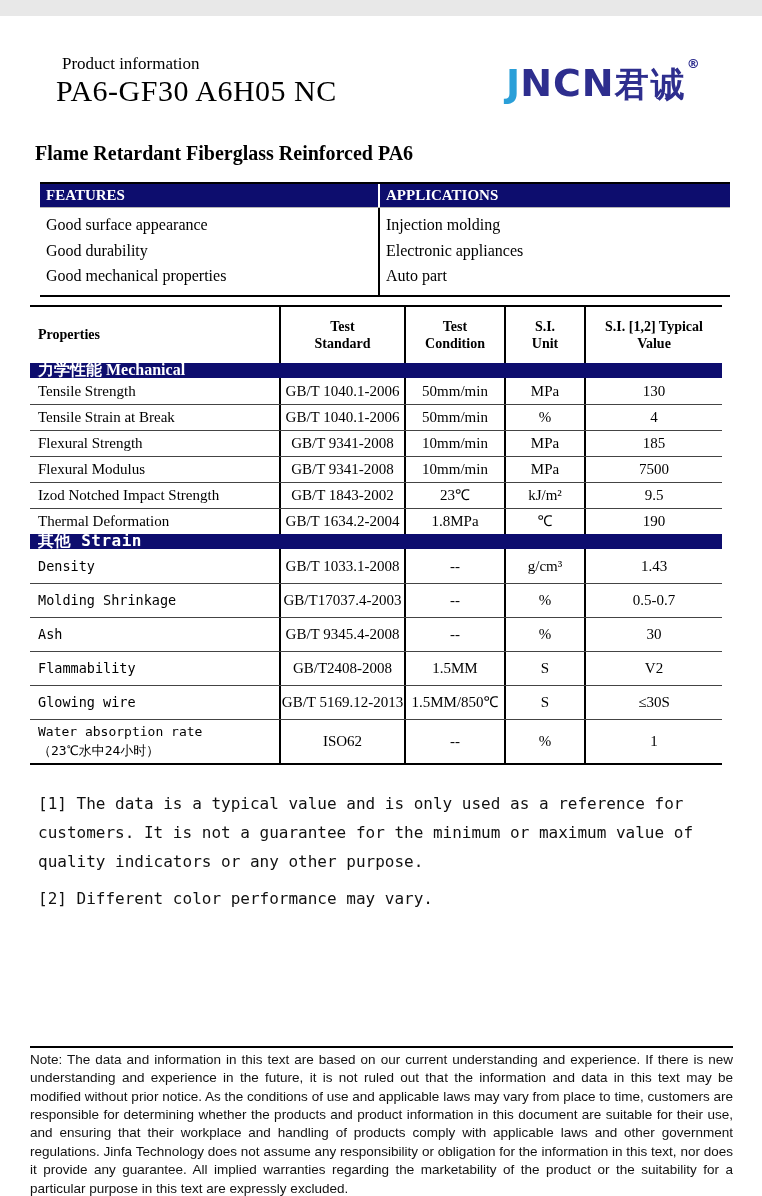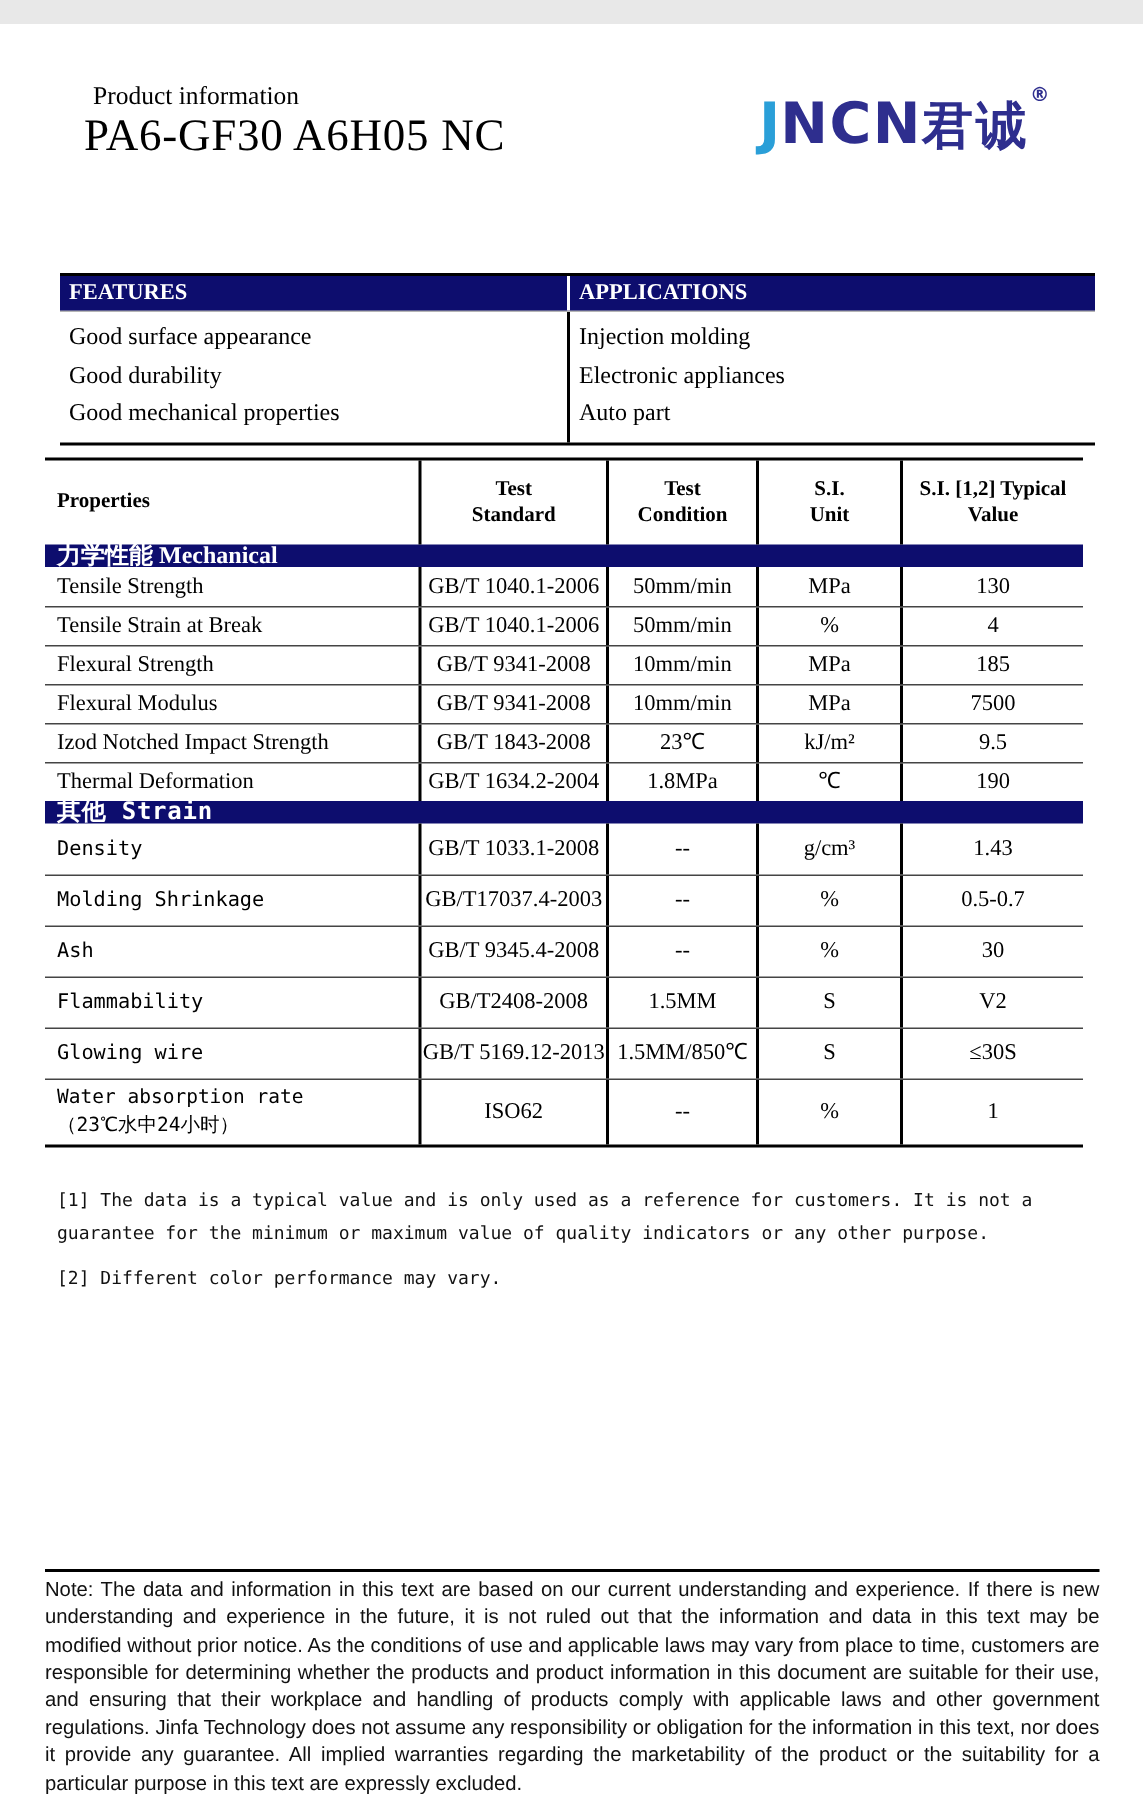--- a/index.html
+++ b/index.html
@@ -37,61 +37,62 @@
   .features .fbody .fcol{padding:4px 0 6px 6px;font-size:16px;line-height:25.5px;}
   .features .fbody .fcol.left{width:340px;border-right:2px solid var(--line-dark);}
   .features .fbody .fcol.right{flex:1;}
 
   
   .spec{position:absolute;left:30px;top:289px;width:692px;
         border-top:2px solid var(--line-dark);border-bottom:2px solid var(--line-dark);}
   .spec .hrow{display:flex;height:56px;}
   .hcell{display:flex;align-items:center;justify-content:center;text-align:center;
          font-weight:bold;font-size:14px;line-height:1.25;white-space:pre-line;}
-  .c0{width:251px;}.c1{width:125px;}.c2{width:100px;}.c3{width:96px;}.c4{flex:1;}
+  .c0{width:251px;}.c1{width:125px;}.c2{width:100px;}.c3{width:80px;}.c4{flex:1;}
   .hcell.c0{justify-content:flex-start;text-align:left;padding-left:8px;}
   .hcell.c0,.hcell.c1,.hcell.c2,.hcell.c3,
   .cell.c0,.cell.c1,.cell.c2,.cell.c3{border-right:2px solid var(--line-dark);}
   .section-bar{background:var(--navy);color:#fff;height:15px;display:flex;align-items:center;
                padding-left:8px;font-weight:bold;}
   .section-bar.f-serif{font-size:16px;font-family:"Liberation Serif",serif;}
   .section-bar.f-mono{font-size:16px;font-family:"DejaVu Sans Mono",monospace;letter-spacing:.5px;}
   .row{display:flex;}
   .row + .row{border-top:1.5px solid var(--line-gray);}
   .cell{display:flex;align-items:center;justify-content:center;text-align:center;
         font-size:15px;white-space:pre-line;line-height:1.25;}
   .cell.c0{justify-content:flex-start;text-align:left;padding-left:8px;}
   .sec-serif .row{height:26px;}
   .sec-mono .row{height:34px;}
   .sec-mono .row.two-line{height:44px;}
   .sec-mono .cell.c0{font-family:"DejaVu Sans Mono",monospace;font-size:13.5px;}
   .sec-mono .row.two-line .cell.c0{font-size:13px;line-height:1.45;}
 
   
   .footnotes{position:absolute;left:38px;top:774px;width:686px;
-             font-family:"DejaVu Sans Mono",monospace;font-size:12px;line-height:1.8;color:#111;}
+             font-family:"DejaVu Sans Mono",monospace;font-size:16px;line-height:1.8;color:#111;}
   .footnotes p + p{margin-top:9px;}
 
   
   .note{position:absolute;left:30px;top:1030px;width:703px;border-top:2.5px solid var(--line-dark);
         padding-top:3px;font-family:"Liberation Sans",sans-serif;font-size:13.5px;
         line-height:1.36;text-align:justify;color:#111;}
 </style>
 </head>
 <body>
 
 <div class="page">
 
   <div class="eyebrow">Product information</div>
   <div class="product-name">PA6-GF30 A6H05 NC</div>
 
   <div class="logo">
     <span class="lj">J</span><span class="lrest">NCN</span><span class="lcn">君诚</span><span class="lreg">®</span>
   </div>
 
+  <div class="main-title">Flame Retardant Fiberglass Reinforced PA6</div>
 
   <div class="features">
     <div class="fhead">
       <div class="fcell left">FEATURES</div>
       <div class="fcell right">APPLICATIONS</div>
     </div>
     <div class="fbody">
       <div class="fcol left">
           <div class="fline">Good surface appearance</div>
           <div class="fline">Good durability</div>
@@ -143,21 +144,21 @@
           </div>
           <div class="row">
             <div class="cell c0">Flexural Modulus</div>
             <div class="cell c1">GB/T 9341-2008</div>
             <div class="cell c2">10mm/min</div>
             <div class="cell c3">MPa</div>
             <div class="cell c4">7500</div>
           </div>
           <div class="row">
             <div class="cell c0">Izod Notched Impact Strength</div>
-            <div class="cell c1">GB/T 1843-2008</div>
+            <div class="cell c1">GB/T 1843-2002</div>
             <div class="cell c2">23℃</div>
             <div class="cell c3">kJ/m²</div>
             <div class="cell c4">9.5</div>
           </div>
           <div class="row">
             <div class="cell c0">Thermal Deformation</div>
             <div class="cell c1">GB/T 1634.2-2004</div>
             <div class="cell c2">1.8MPa</div>
             <div class="cell c3">℃</div>
             <div class="cell c4">190</div>

